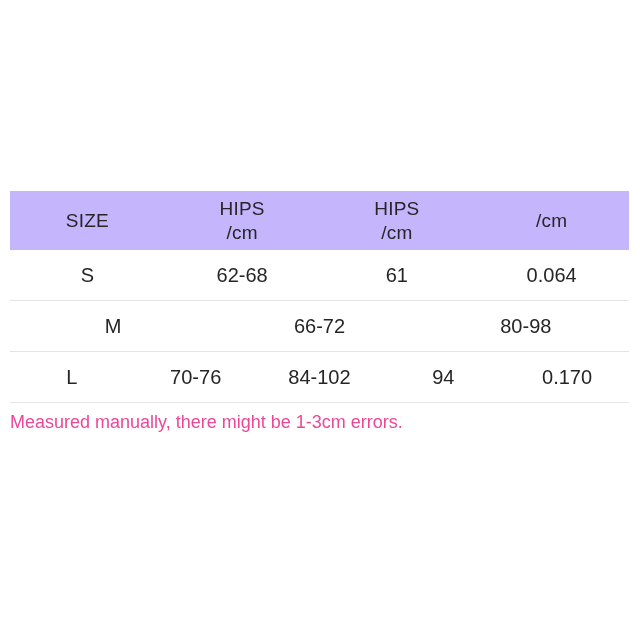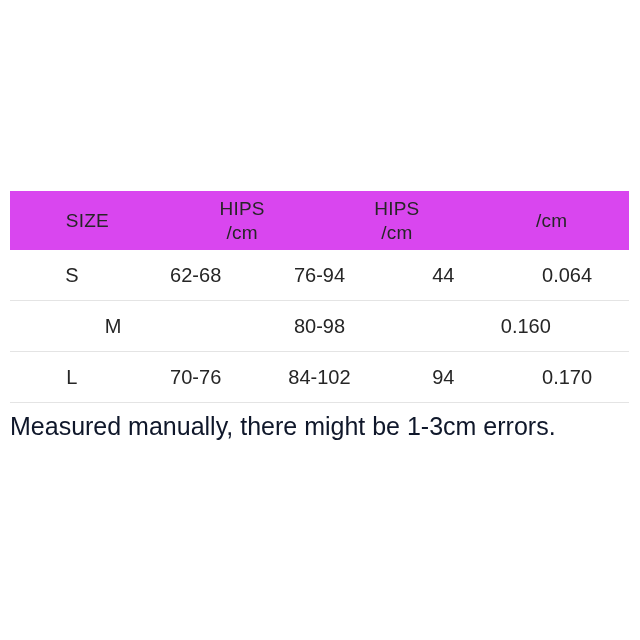--- a/index.html
+++ b/index.html
@@ -16,21 +16,21 @@
     -webkit-font-smoothing: antialiased;
   }
   .table-wrap {
     position: absolute;
     left: 10px;
     top: 191px;
     width: 619px;
   }
   .header-row {
     display: flex;
-    background: #d946ef;
+    background: #c4b5fd;
     height: 59px;
   }
   .header-cell {
     flex: 1 1 0;
     display: flex;
     flex-direction: column;
     align-items: center;
     justify-content: center;
     font-size: 19px;
     line-height: 24px;
@@ -47,22 +47,22 @@
   }
   .body-cell {
     flex: 1 1 0;
     text-align: center;
   }
   .footer-row {
     display: flex;
     justify-content: space-between;
     align-items: baseline;
     padding-top: 9px;
-    font-size: 25px;
-    color: #0f172a;
+    font-size: 18px;
+    color: #ec4899;
   }
 </style>
 </head>
 <body>
 
 <div class="table-wrap">
 
   <div class="header-row">
     <div class="header-cell">
       <div>SIZE</div>
@@ -77,29 +77,28 @@
       <div>/cm</div>
     </div>
     <div class="header-cell">
       <div>/cm</div>
     </div>
   </div>
 
   <div class="body-row">
     <div class="body-cell">S</div>
     <div class="body-cell">62-68</div>
-    <div class="body-cell">76-94</div>
-    <div class="body-cell">44</div>
+    <div class="body-cell">61</div>
     <div class="body-cell">0.064</div>
   </div>
 
   <div class="body-row">
     <div class="body-cell">M</div>
+    <div class="body-cell">66-72</div>
     <div class="body-cell">80-98</div>
-    <div class="body-cell">0.160</div>
   </div>
 
   <div class="body-row">
     <div class="body-cell">L</div>
     <div class="body-cell">70-76</div>
     <div class="body-cell">84-102</div>
     <div class="body-cell">94</div>
     <div class="body-cell">0.170</div>
   </div>
 

